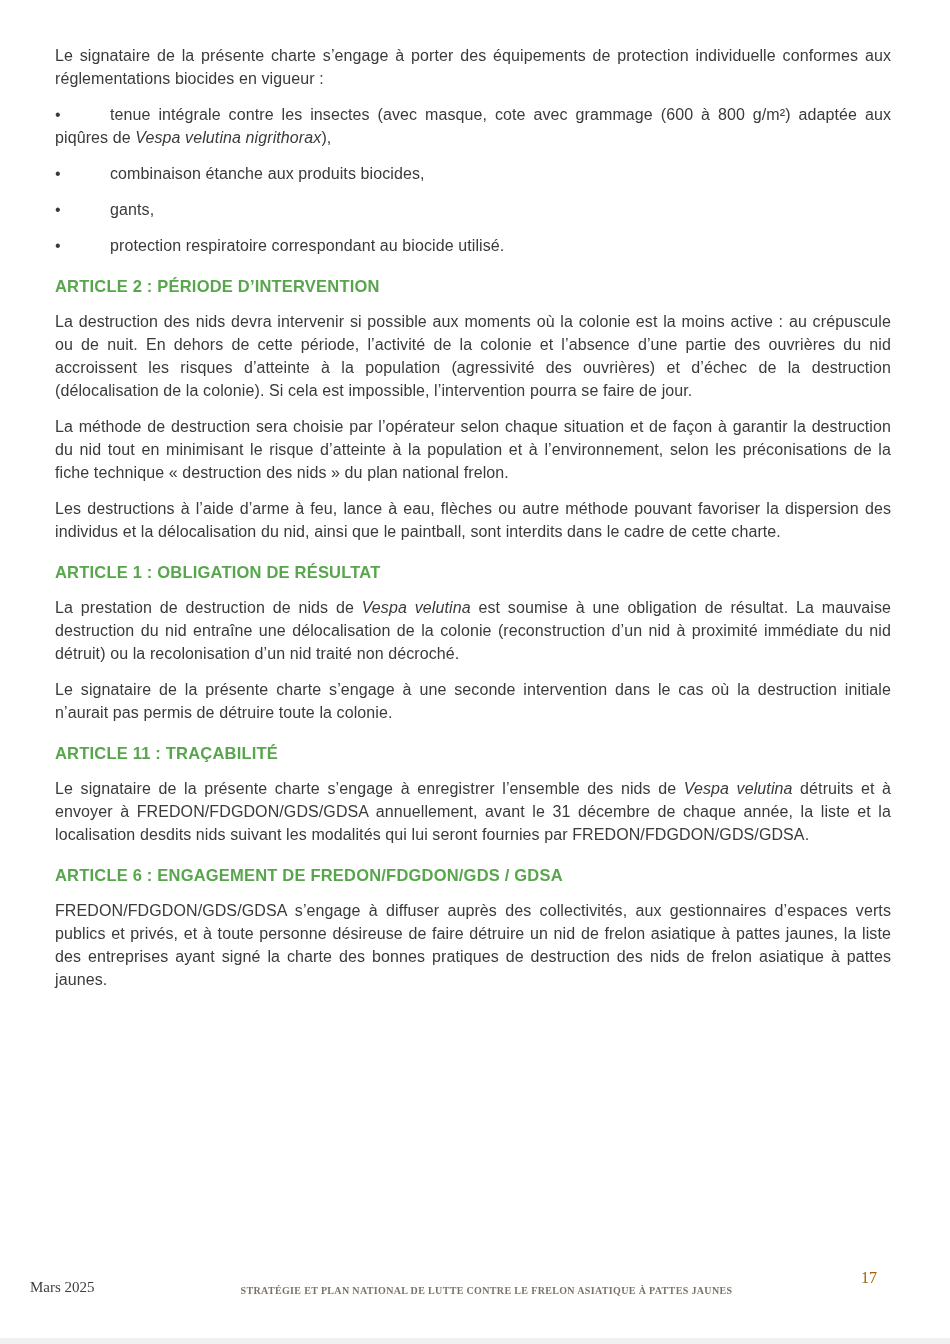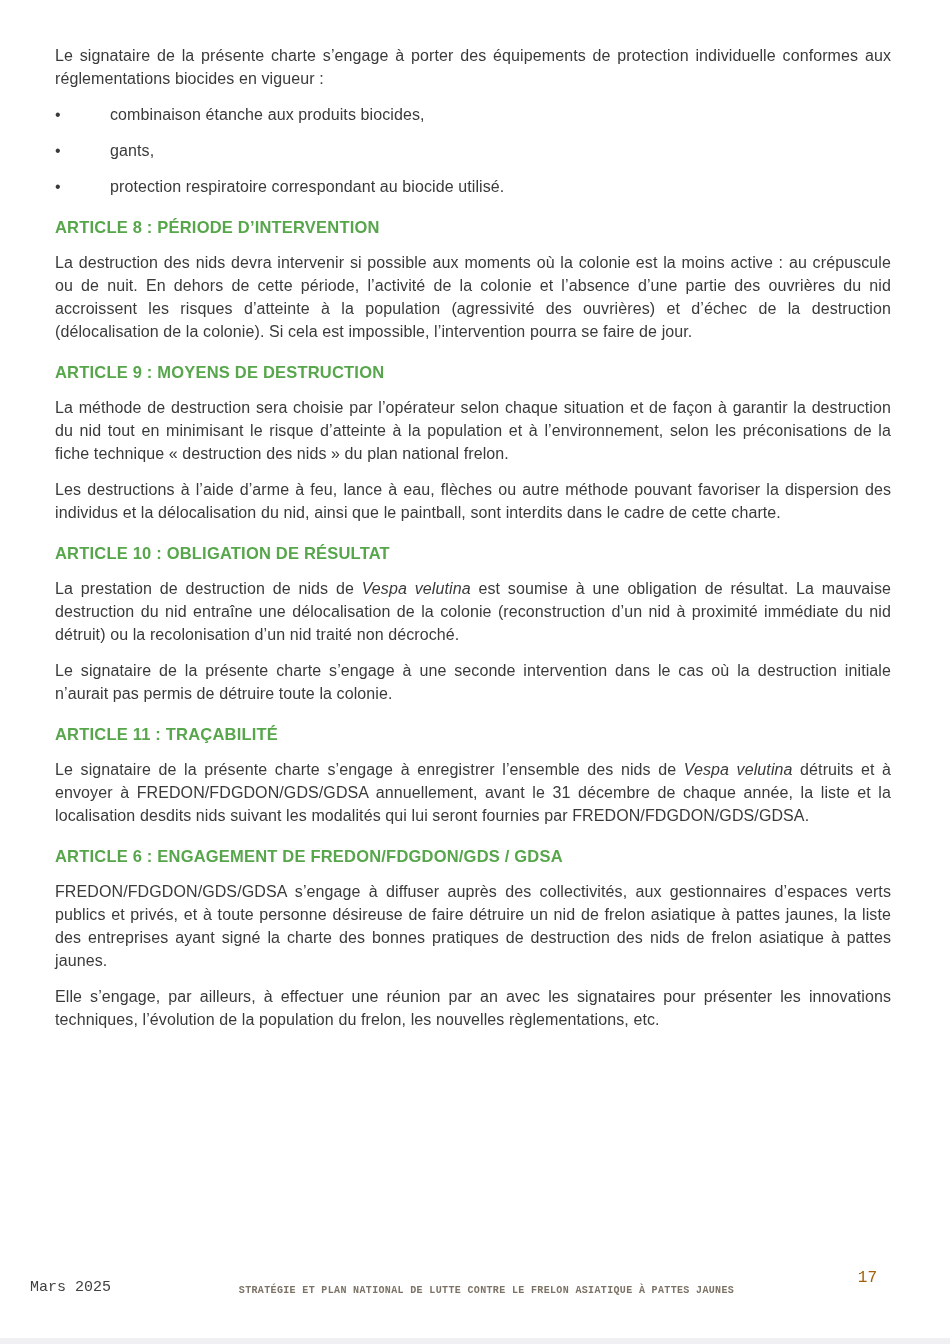--- a/index.html
+++ b/index.html
@@ -37,21 +37,21 @@
     margin:18px 0 13px 0;
     font-size:16.5px;
     line-height:22px;
     font-weight:bold;
     color:var(--heading-green);
     letter-spacing:0.2px;
   }
   .footer{
     position:absolute;
     left:0;right:0;top:1262px;height:56px;
-    font-family:Liberation Mono, monospace;
+    font-family:Liberation Serif, serif;
     padding-left:24px;
   }
   .footer-date{
     position:absolute;left:30px;top:17px;
     font-size:15px;color:#3f3f3f;
   }
   .footer-title{
     position:absolute;left:0;right:16px;top:23px;
     text-align:center;
     font-size:10px;font-weight:bold;
@@ -67,36 +67,35 @@
     position:absolute;left:0;bottom:0;width:100%;height:6px;
     background:#f0f0f3;
   }
 </style>
 </head>
 <body>
 
 <div class="page">
   <div class="content" id="doc-content">
       <p class="para">Le signataire de la présente charte s’engage à porter des équipements de protection individuelle conformes aux réglementations biocides en vigueur :</p>
+      <p class="para"><span class="bullet-glyph">•</span>tenue intégrale contre les insectes (avec masque, cote avec grammage (600 à 800 g/m²) adaptée aux piqûres de <em>Vespa velutina nigrithorax</em>),</p>
       <p class="para"><span class="bullet-glyph">•</span>combinaison étanche aux produits biocides,</p>
       <p class="para"><span class="bullet-glyph">•</span>gants,</p>
       <p class="para"><span class="bullet-glyph">•</span>protection respiratoire correspondant au biocide utilisé.</p>
-      <h2 class="article-heading">ARTICLE 8 : PÉRIODE D’INTERVENTION</h2>
+      <h2 class="article-heading">ARTICLE 2 : PÉRIODE D’INTERVENTION</h2>
       <p class="para">La destruction des nids devra intervenir si possible aux moments où la colonie est la moins active : au crépuscule ou de nuit. En dehors de cette période, l’activité de la colonie et l’absence d’une partie des ouvrières du nid accroissent les risques d’atteinte à la population (agressivité des ouvrières) et d’échec de la destruction (délocalisation de la colonie). Si cela est impossible, l’intervention pourra se faire de jour.</p>
-      <h2 class="article-heading">ARTICLE 9 : MOYENS DE DESTRUCTION</h2>
       <p class="para">La méthode de destruction sera choisie par l’opérateur selon chaque situation et de façon à garantir la destruction du nid tout en minimisant le risque d’atteinte à la population et à l’environnement, selon les préconisations de la fiche technique « destruction des nids » du plan national frelon.</p>
       <p class="para">Les destructions à l’aide d’arme à feu, lance à eau, flèches ou autre méthode pouvant favoriser la dispersion des individus et la délocalisation du nid, ainsi que le paintball, sont interdits dans le cadre de cette charte.</p>
-      <h2 class="article-heading">ARTICLE 10 : OBLIGATION DE RÉSULTAT</h2>
+      <h2 class="article-heading">ARTICLE 1 : OBLIGATION DE RÉSULTAT</h2>
       <p class="para">La prestation de destruction de nids de <em>Vespa velutina</em> est soumise à une obligation de résultat. La mauvaise destruction du nid entraîne une délocalisation de la colonie (reconstruction d’un nid à proximité immédiate du nid détruit) ou la recolonisation d’un nid traité non décroché.</p>
       <p class="para">Le signataire de la présente charte s’engage à une seconde intervention dans le cas où la destruction initiale n’aurait pas permis de détruire toute la colonie.</p>
       <h2 class="article-heading">ARTICLE 11 : TRAÇABILITÉ</h2>
       <p class="para">Le signataire de la présente charte s’engage à enregistrer l’ensemble des nids de <em>Vespa velutina</em> détruits et à envoyer à FREDON/FDGDON/GDS/GDSA annuellement, avant le 31 décembre de chaque année, la liste et la localisation desdits nids suivant les modalités qui lui seront fournies par FREDON/FDGDON/GDS/GDSA.</p>
       <h2 class="article-heading">ARTICLE 6 : ENGAGEMENT DE FREDON/FDGDON/GDS / GDSA</h2>
       <p class="para">FREDON/FDGDON/GDS/GDSA s’engage à diffuser auprès des collectivités, aux gestionnaires d’espaces verts publics et privés, et à toute personne désireuse de faire détruire un nid de frelon asiatique à pattes jaunes, la liste des entreprises ayant signé la charte des bonnes pratiques de destruction des nids de frelon asiatique à pattes jaunes.</p>
-      <p class="para">Elle s’engage, par ailleurs, à effectuer une réunion par an avec les signataires pour présenter les innovations techniques, l’évolution de la population du frelon, les nouvelles règlementations, etc.</p>
     </div>
 
   <div class="footer">
     <span class="footer-date">Mars 2025</span>
     <span class="footer-title">STRATÉGIE ET PLAN NATIONAL DE LUTTE CONTRE LE FRELON ASIATIQUE À PATTES JAUNES</span>
     <span class="footer-page">17</span>
   </div>
 
   <div class="bottom-strip"></div>
 </div>

